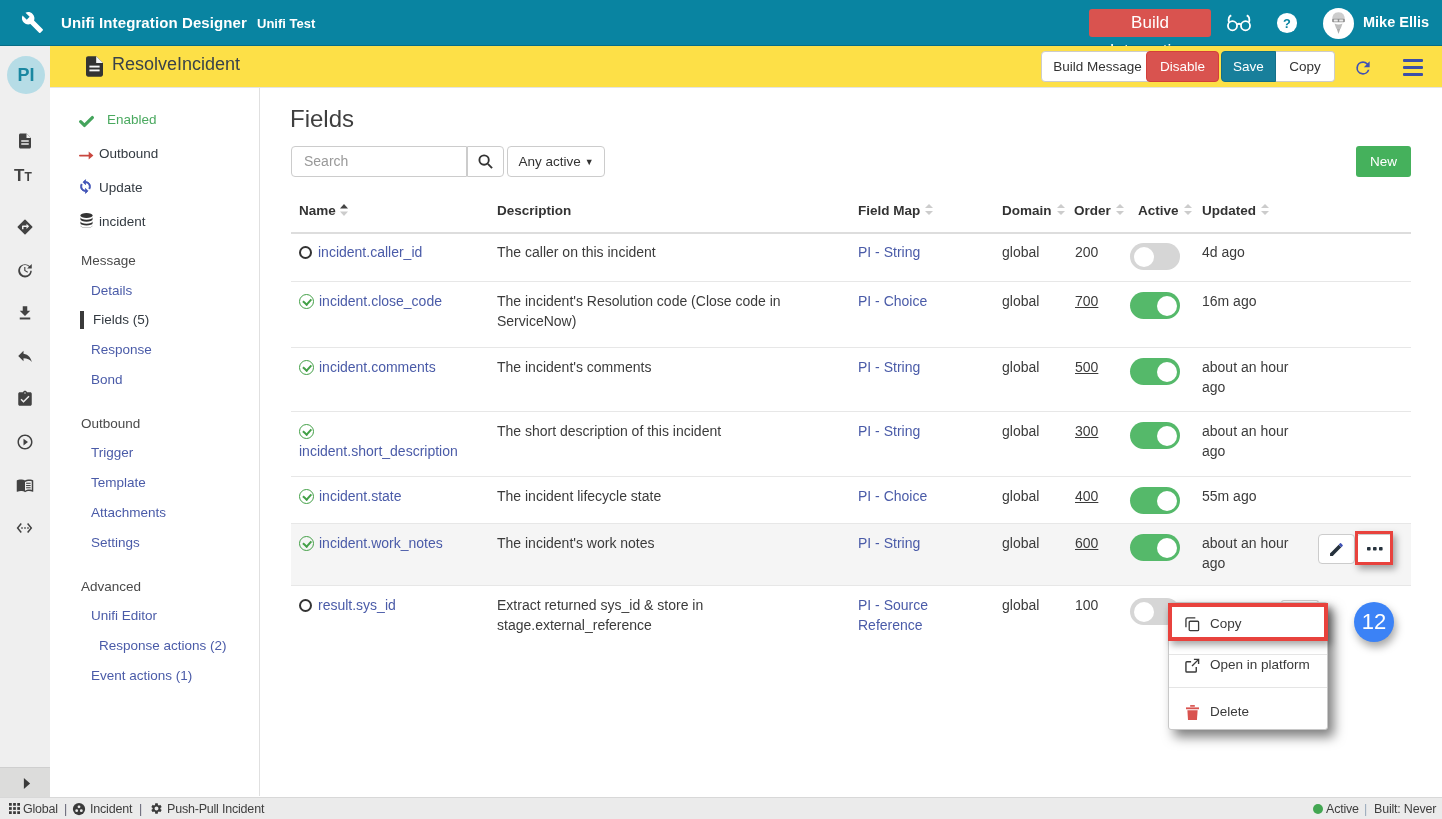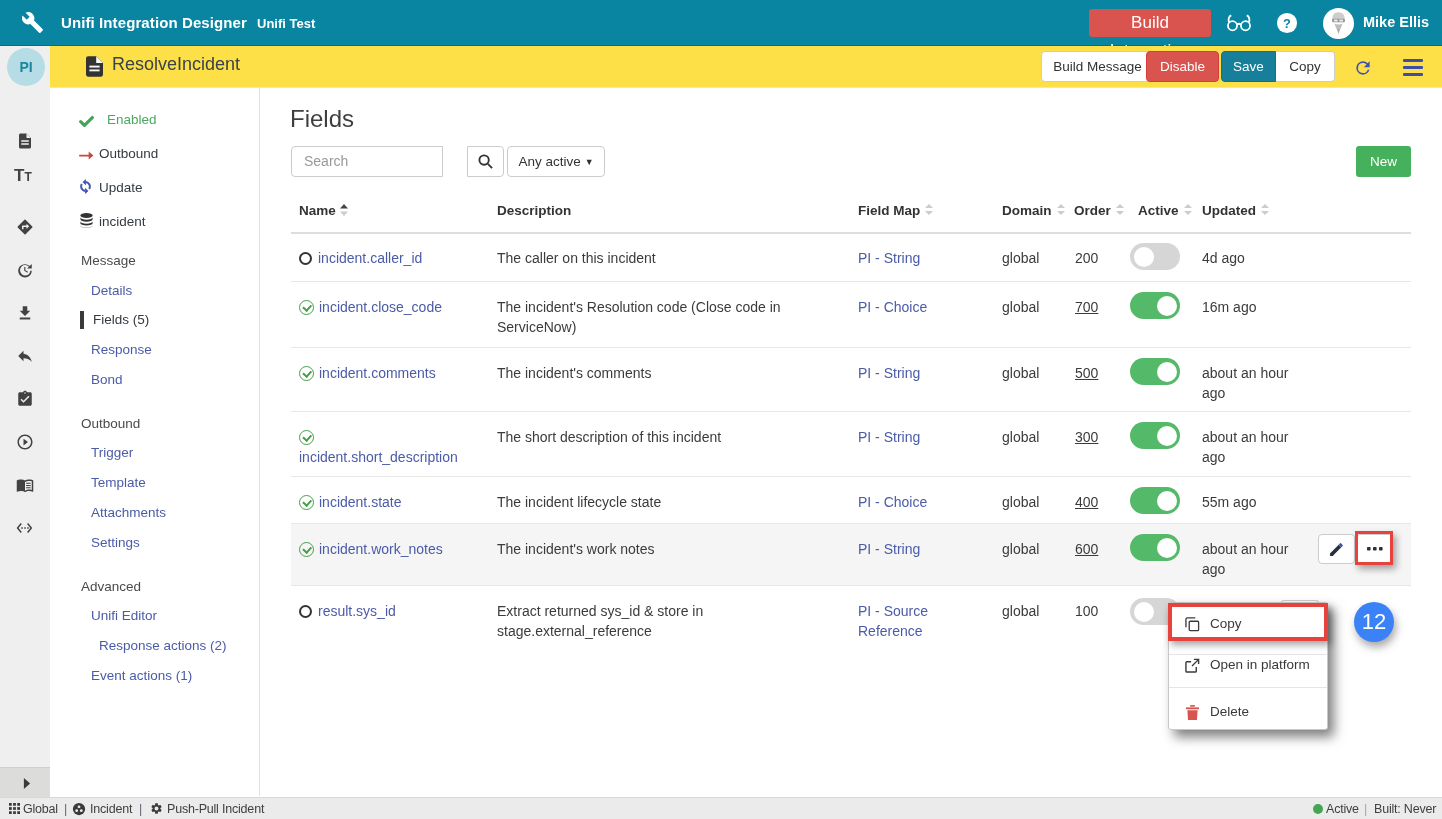--- a/index.html
+++ b/index.html
@@ -15,50 +15,50 @@
 
 #hdr2{position:absolute;left:50px;top:46px;width:1392px;height:42px;background:#fde047;border-bottom:1px solid #e4e4e4;}
 #hdr2 .title{position:absolute;left:62px;top:54px;font-size:18px;color:#39424a;line-height:21px;}
 .btn{position:absolute;height:31px;background:#fff;border:1px solid #ccc;border-radius:4px;font-size:13.5px;color:#333;text-align:center;line-height:29px;font-family:"Liberation Sans",sans-serif;}
 #btn-buildmsg{left:991px;top:5px;width:113px;}
 #btn-disable{left:1096px;top:5px;width:73px;background:#d9534f;border-color:#d43f3a;color:#fff;}
 #btn-save{left:1171px;top:5px;width:55px;background:#187f9b;border-color:#14708a;color:#fff;border-radius:4px 0 0 4px;}
 #btn-copy{left:1226px;top:5px;width:59px;border-radius:0 4px 4px 0;border-left:none;}
 
 #rail{position:absolute;left:0;top:46px;width:50px;height:751px;background:#efefef;}
-#pi-circle{position:absolute;left:7px;top:2px;width:38px;height:38px;border-radius:50%;background:#b6dce6;color:#1a87a1;font-weight:700;font-size:14px;text-align:center;line-height:38px;}
+#pi-circle{position:absolute;left:7px;top:10px;width:38px;height:38px;border-radius:50%;background:#b6dce6;color:#1a87a1;font-weight:700;font-size:18px;text-align:center;line-height:38px;}
 .railicon{position:absolute;left:16px;width:18px;height:18px;}
 #railexpand{position:absolute;left:0;top:721px;width:50px;height:30px;background:#dcdcdb;border-top:1px solid #cfcfcf;}
 
 #sidemenu{position:absolute;left:50px;top:88px;width:210px;height:708px;background:#fff;border-right:1px solid #e0e0e0;font-size:13.5px;}
 .sm-item{position:absolute;left:50px;white-space:nowrap;color:#333a41;}
 .sm-hdr{position:absolute;left:31px;color:#4a4a4a;}
 .sm-link{position:absolute;left:41px;color:#4a5ba8;white-space:nowrap;}
 .sm-icon{position:absolute;left:79px;width:15px;height:15px;}
 
 #statusbar{position:absolute;left:0;top:797px;width:1442px;height:22px;background:#ebebeb;border-top:1px solid #d8d8d8;font-size:12.5px;color:#3f3f3f;letter-spacing:-0.2px;}
 
 #content{position:absolute;left:260px;top:88px;width:1182px;height:708px;background:#fff;}
 #fields-h{position:absolute;left:30px;top:17px;font-size:24px;color:#3f3f3f;font-weight:400;}
-#searchbox{position:absolute;left:31px;top:58px;width:152px;height:31px;border:1px solid #ccc;border-radius:4px 0 0 4px;font-size:14px;color:#999;line-height:29px;padding-left:12px;background:#fff;}
+#searchbox{position:absolute;left:31px;top:58px;width:176px;height:31px;border:1px solid #ccc;border-radius:4px 0 0 4px;font-size:14px;color:#999;line-height:29px;padding-left:12px;background:#fff;}
 #searchbtn{position:absolute;left:207px;top:58px;width:37px;height:31px;border:1px solid #ccc;border-radius:0 4px 4px 0;background:#fff;}
 #anyactive{position:absolute;left:247px;top:58px;width:98px;height:31px;border:1px solid #ccc;border-radius:4px;background:#fff;font-size:13.5px;color:#333;line-height:29px;text-align:center;}
 #btn-new{position:absolute;left:1096px;top:58px;width:55px;height:31px;background:#45b15c;border-radius:3px;color:#fff;font-size:13.5px;text-align:center;line-height:31px;}
 
 #tbl{position:absolute;left:31px;top:98px;width:1120px;}
 .th{position:absolute;top:17px;font-weight:700;font-size:13.5px;color:#333;white-space:nowrap;}
 .sorty{display:inline-block;width:8px;height:12px;margin-left:5px;position:relative;}
 .sorty::before{content:"";position:absolute;left:0;top:1px;border-left:4px solid transparent;border-right:4px solid transparent;border-bottom:4.5px solid #ccc;}
 .sorty::after{content:"";position:absolute;left:0;top:8px;border-left:4px solid transparent;border-right:4px solid transparent;border-top:4.5px solid #ccc;}
 .ic-circ{display:inline-block;width:13px;height:13px;border:2px solid #333;border-radius:50%;margin-right:6px;vertical-align:-2px;}
 .ic-check{display:inline-block;width:15px;height:15px;margin-right:5px;vertical-align:-3px;background:radial-gradient(circle at center,transparent 0,transparent 100%);position:relative;}
 .ic-check::before{content:"";position:absolute;left:0;top:0;width:13px;height:13px;border:1.8px solid #43a047;border-radius:50%;}
 .ic-check::after{content:"";position:absolute;left:4px;top:3.6px;width:6.2px;height:3.6px;border-left:2px solid #43a047;border-bottom:2px solid #43a047;transform:rotate(-48deg);}
 .trow{position:absolute;left:0;width:1120px;border-top:1px solid #e7e7e7;}
-.cell{position:absolute;top:0;padding-top:15px;font-size:14px;line-height:20px;color:#3b3b3b;}
+.cell{position:absolute;top:0;padding-top:9px;font-size:14px;line-height:20px;color:#3b3b3b;}
 .cell a,.link{color:#4a5ba8;text-decoration:none;}
 .c-name{left:8px;}
 .c-desc{left:206px;width:290px;}
 .c-map{left:567px;width:110px;}
 .c-dom{left:711px;}
 .c-ord{left:784px;}
 .c-upd{left:911px;width:120px;}
 .toggle{position:absolute;left:839px;width:50px;height:27px;border-radius:13.5px;background:#d6d6d6;}
 .toggle .knob{position:absolute;top:3.5px;width:20px;height:20px;border-radius:50%;background:#fff;}
 .toggle.on{background:#55b96a;}

